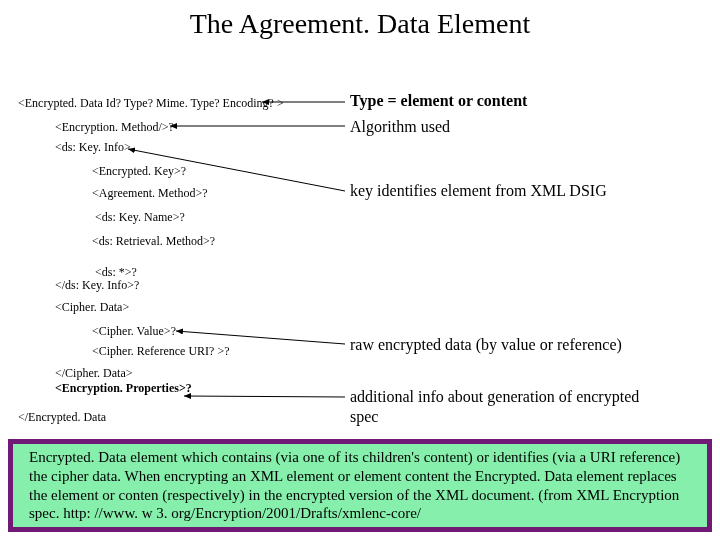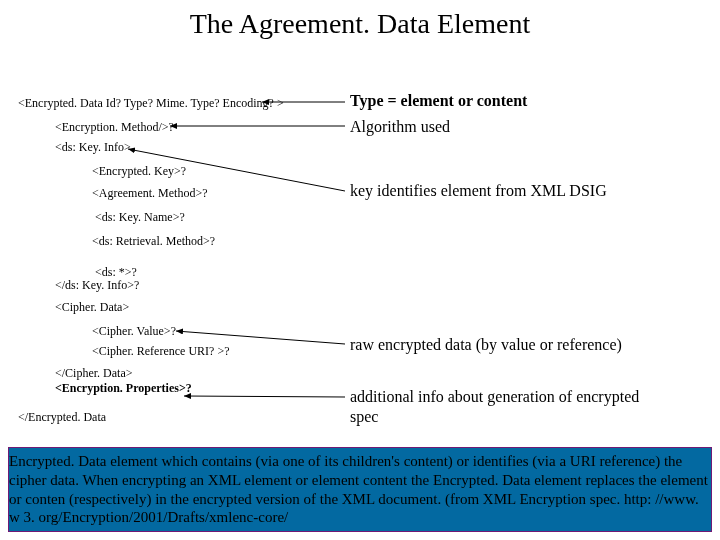--- a/index.html
+++ b/index.html
@@ -37,25 +37,25 @@
     position: absolute;
     top: 0;
     left: 0;
     pointer-events: none;
   }
   .bottom-box {
     position: absolute;
     left: 8px;
     right: 8px;
     bottom: 8px;
-    border: 1px solid #701a75;
-    padding: 4px 0;
+    border: 5px solid #701a75;
+    padding: 4px 16px;
     font-size: 15px;
     line-height: 1.25;
-    background: #0369a1;
+    background: #86efac;
   }
 </style>
 </head>
 <body>
 
 <div class="title">The Agreement. Data Element</div>
 
 <div class="content">
 
   <div class="xml-line" style="left:18px;  top:50px;">&lt;Encrypted. Data Id? Type? Mime. Type? Encoding? &gt;</div>

